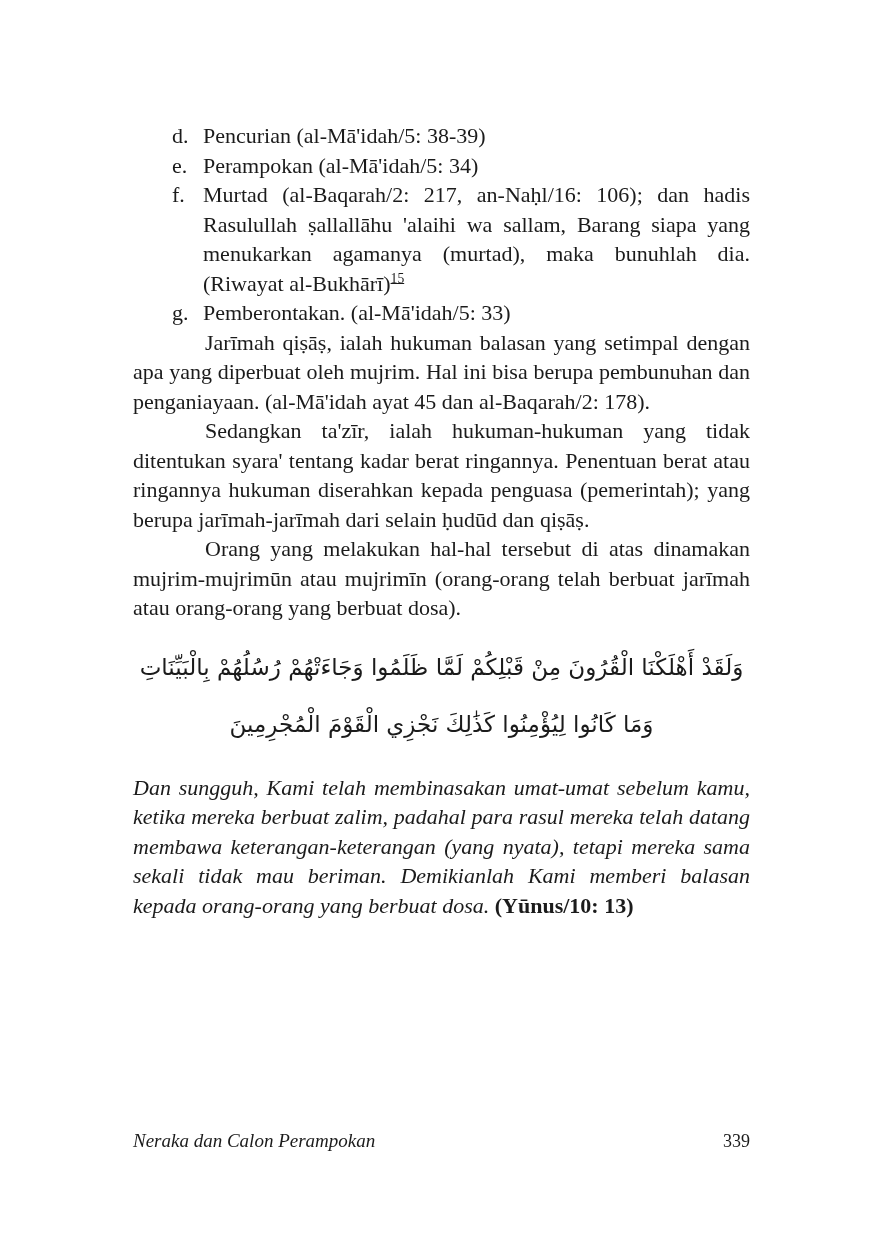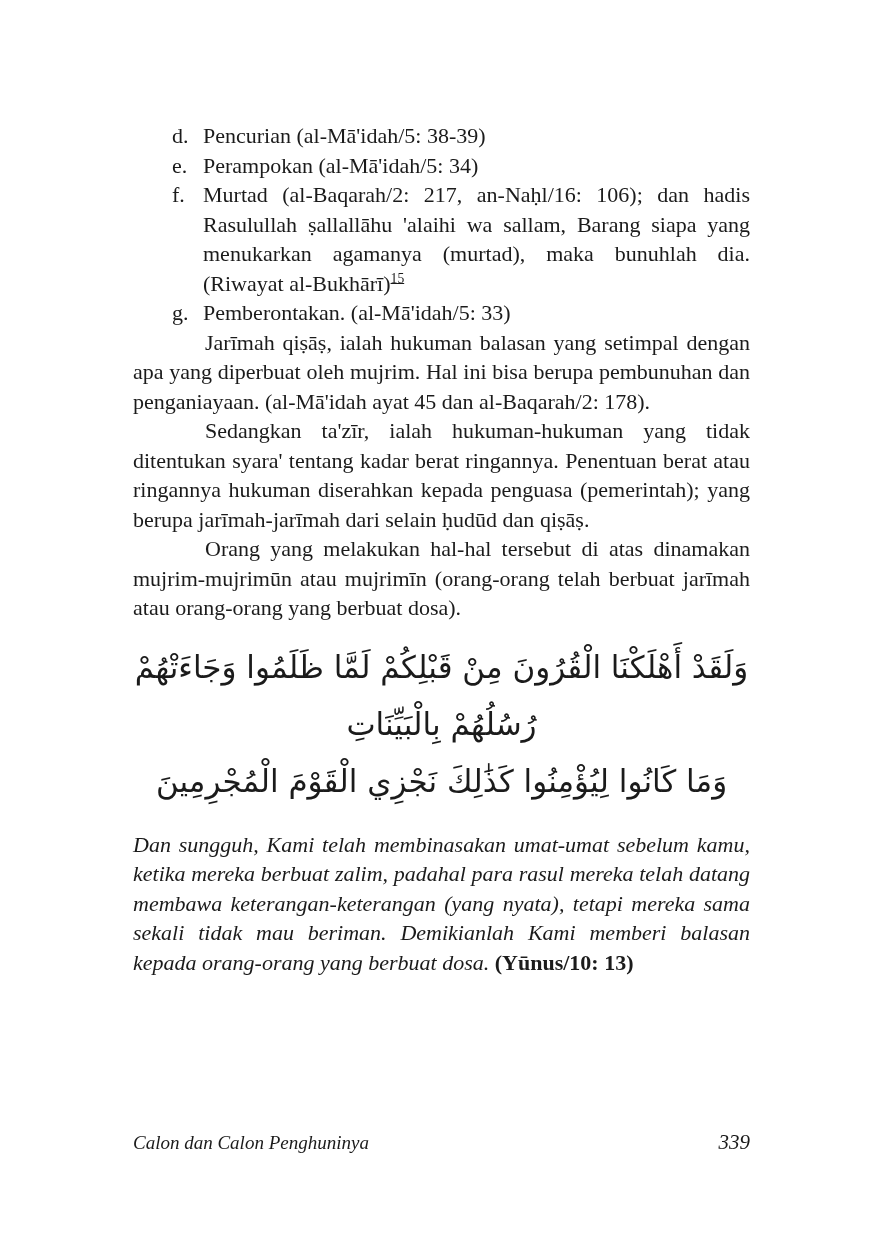--- a/index.html
+++ b/index.html
@@ -35,21 +35,21 @@
     text-align: justify;
     text-align-last: left;
     text-indent: 72px;
   }
 
   
   .arabic {
     direction: rtl;
     text-align: center;
     font-family: "DejaVu Sans", sans-serif;
-    font-size: 31px;
+    font-size: 23px;
     line-height: 57px;
     margin-top: 16px;
     margin-bottom: 20px;
   }
   .arabic .ar-line { display: block; }
 
   
   .translation {
     font-style: italic;
     text-align: justify;
@@ -65,22 +65,21 @@
     width: 617px;
     display: flex;
     justify-content: space-between;
     align-items: baseline;
   }
   .footer-title {
     font-style: italic;
     font-size: 19px;
   }
   .footer-page {
-    font-size: 21px;
-    font-style: italic;
+    font-size: 18px;
   }
 </style>
 </head>
 <body>
 
 <div class="page">
   <div class="content">
 
     <div class="olist">
       <div class="li-row">
@@ -112,16 +111,16 @@
       <span class="ar-line">وَلَقَدْ أَهْلَكْنَا الْقُرُونَ مِنْ قَبْلِكُمْ لَمَّا ظَلَمُوا وَجَاءَتْهُمْ رُسُلُهُمْ بِالْبَيِّنَاتِ</span>
       <span class="ar-line">وَمَا كَانُوا لِيُؤْمِنُوا كَذَٰلِكَ نَجْزِي الْقَوْمَ الْمُجْرِمِينَ</span>
     </div>
 
     <p class="translation"><span class="it">Dan sungguh, Kami telah membinasakan umat-umat sebelum kamu, ketika mereka berbuat zalim, padahal para rasul mereka telah datang membawa keterangan-keterangan (yang nyata), tetapi mereka sama sekali tidak mau beriman. Demikianlah Kami memberi balasan kepada orang-orang yang berbuat dosa.</span><span class="roman"> (Yūnus/10: 13)</span></p>
 
 
   </div>
 
   <div class="footer">
-    <span class="footer-title">Calon dan Calon Penghuninya</span>
+    <span class="footer-title">Neraka dan Calon Perampokan</span>
     <span class="footer-page">339</span>
   </div>
 </div>
 
 </body></html>

